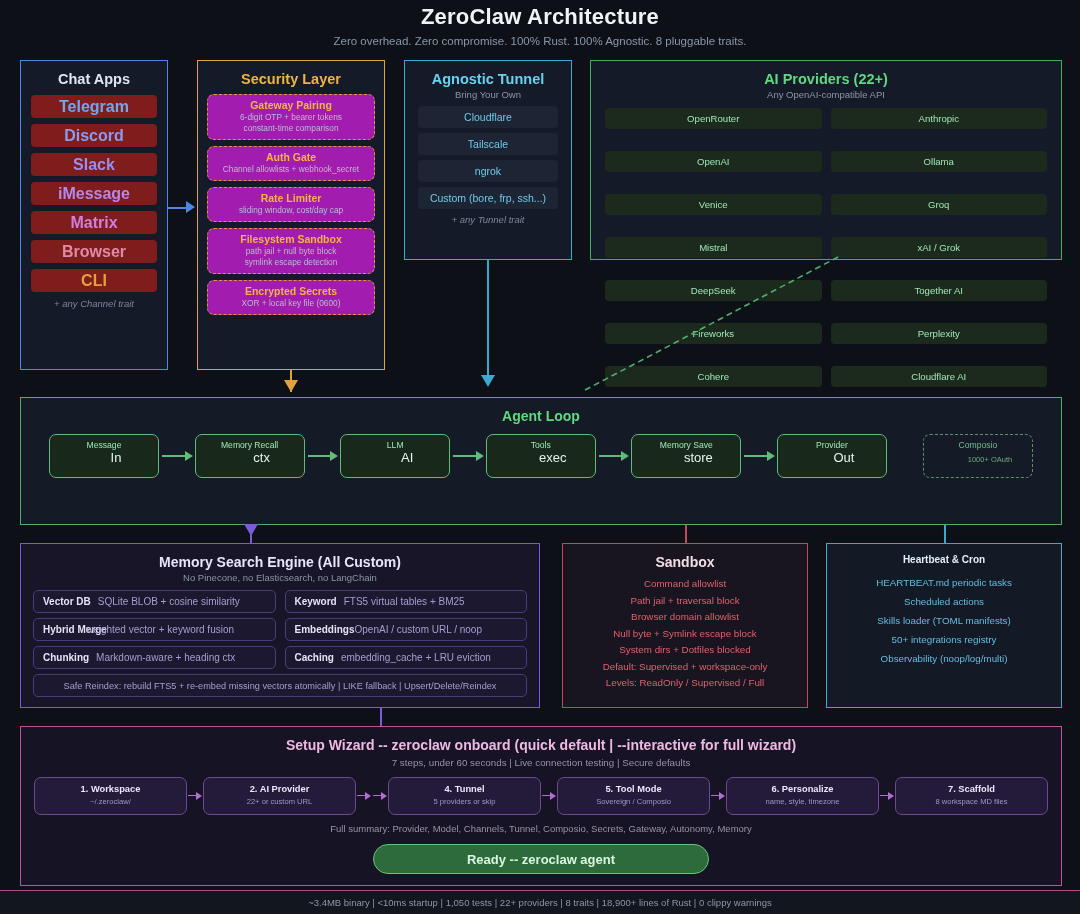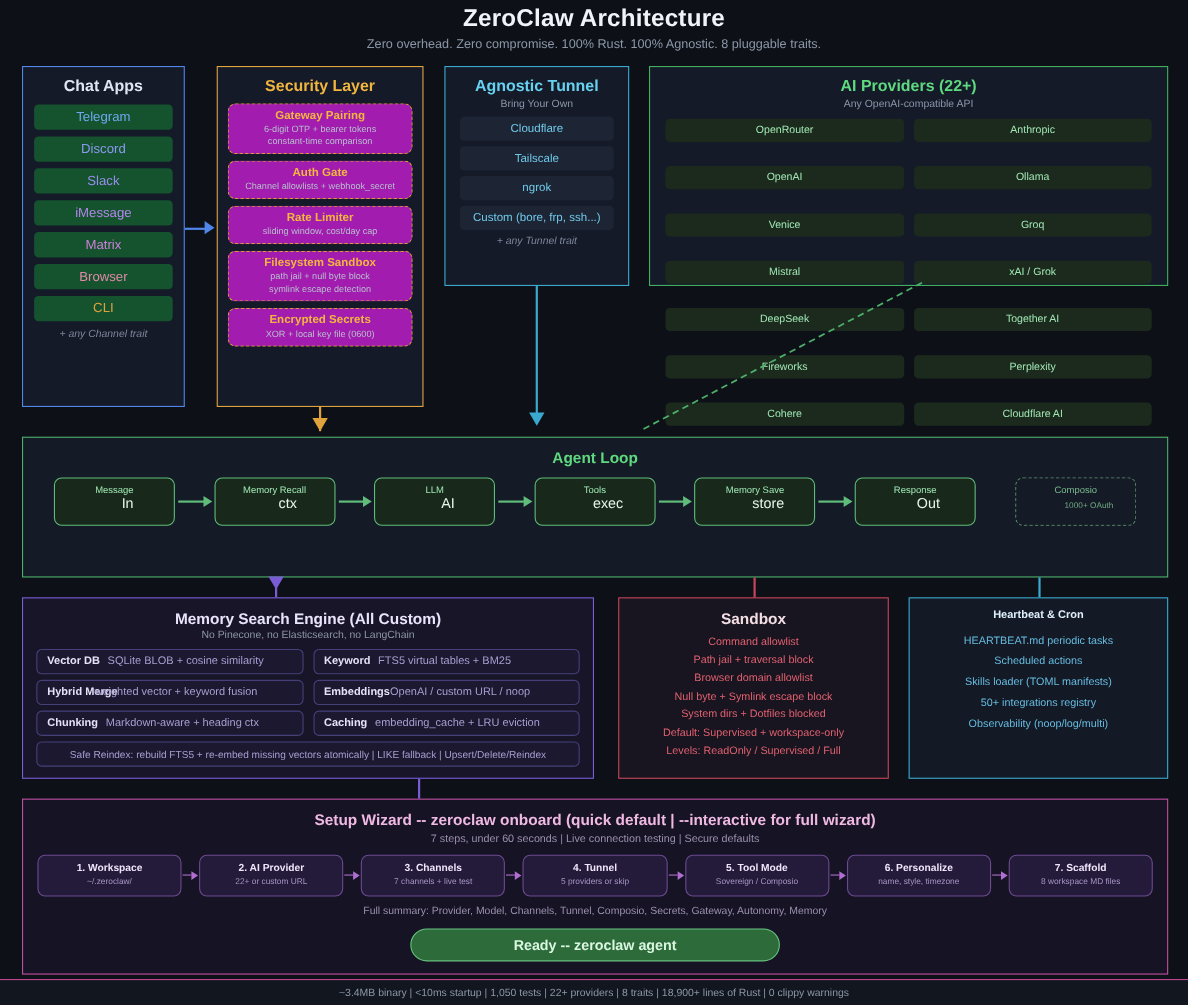--- a/index.html
+++ b/index.html
@@ -20,22 +20,22 @@
   .panel { position:absolute; border-radius:0; background:#161b26; }
   .panel-title { text-align:center; font-size:14.5px; font-weight:bold; padding-top:10px; }
   .panel-sub { text-align:center; font-size:9.5px; color:#8b96a8; padding-top:2px; }
   .foot-note { text-align:center; font-size:9.5px; font-style:italic; color:#7d8699; }
 
   
   #chat-apps { left:20px; top:60px; width:148px; height:310px;
     border:1.5px solid #4f86e8; background:#141a28; }
   #chat-apps .panel-title { color:#dfe6f2; }
   .chat-list { padding:8px 10px 0 10px; }
-  .chat-item { height:23px; line-height:23px; text-align:center; font-size:12px;
-    background:#14532d; border-radius:4px; margin-bottom:6px; }
+  .chat-item { height:23px; line-height:23px; text-align:center; font-size:16px;
+    background:#7f1d1d; border-radius:4px; margin-bottom:6px;font-weight:bold; }
 
   
   #security { left:197px; top:60px; width:188px; height:310px;
     border:1.5px solid #e0a23c; background:#141a28; }
   #security .panel-title { color:#f0b53f; }
   .sec-list { padding:7px 9px 0 9px; }
   .sec-item { border:1.3px dashed #d79b36; border-radius:7px; background:#a21caf;
     margin-bottom:6px; padding:4px 3px 5px 3px; text-align:center; }
   .sec-h { font-size:10.5px; font-weight:bold; color:#f2b63f; }
   .sec-d { font-size:8.3px; color:#b7bfcd; line-height:11px; padding-top:1px; }
@@ -251,21 +251,21 @@
           <div class="loop-k">Tools</div>
           <div class="loop-v">exec</div>
         </div>
         <div class="loop-arrow"></div>
         <div class="loop-box">
           <div class="loop-k">Memory Save</div>
           <div class="loop-v">store</div>
         </div>
         <div class="loop-arrow"></div>
         <div class="loop-box">
-          <div class="loop-k">Response</div>
+          <div class="loop-k">Provider</div>
           <div class="loop-v">Out</div>
         </div>
         <div class="loop-gap"></div>
         <div class="loop-box dashed">
           <div class="loop-k">Composio</div>
           <div class="loop-v">1000+ OAuth</div>
         </div>
       </div>
   </div>
 
@@ -334,24 +334,20 @@
         <div class="wz-step">
           <div class="wz-h">1. Workspace</div>
           <div class="wz-d">~/.zeroclaw/</div>
         </div>
         <div class="wz-arrow"></div>
         <div class="wz-step">
           <div class="wz-h">2. AI Provider</div>
           <div class="wz-d">22+ or custom URL</div>
         </div>
         <div class="wz-arrow"></div>
-        <div class="wz-step">
-          <div class="wz-h">3. Channels</div>
-          <div class="wz-d">7 channels + live test</div>
-        </div>
         <div class="wz-arrow"></div>
         <div class="wz-step">
           <div class="wz-h">4. Tunnel</div>
           <div class="wz-d">5 providers or skip</div>
         </div>
         <div class="wz-arrow"></div>
         <div class="wz-step">
           <div class="wz-h">5. Tool Mode</div>
           <div class="wz-d">Sovereign / Composio</div>
         </div>

